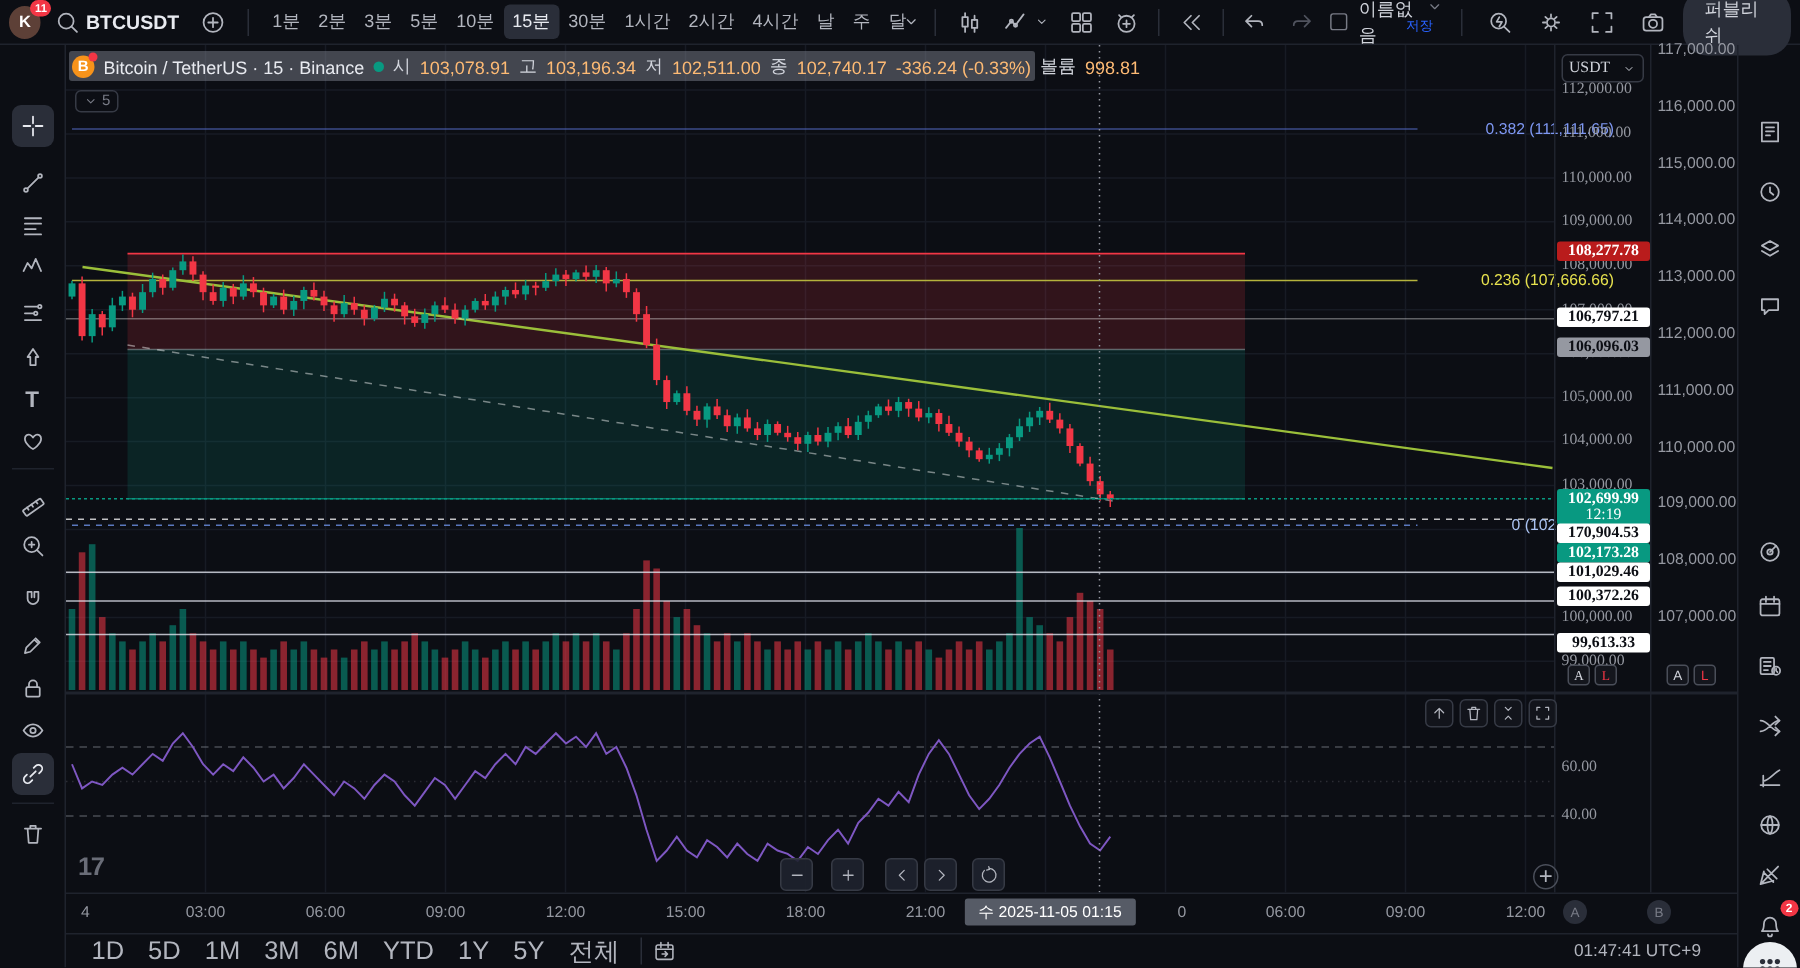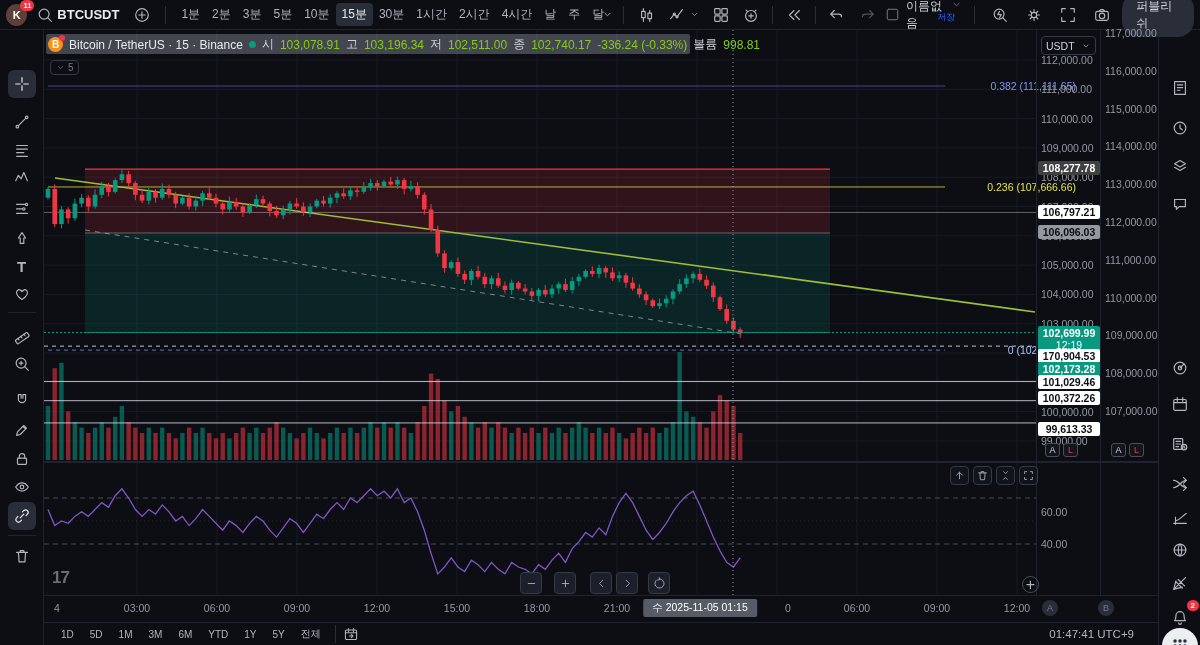--- a/index.html
+++ b/index.html
@@ -32,47 +32,47 @@
   .rail-btn.active { background:#2a2e39; color:#e8eaf0; }
   .rail-sep { position:absolute; left:8px; width:28px; height:1px; background:#1f232d; }
   .r-badge { position:absolute; top:-4px; right:-5px; background:#f23645; color:#fff; border-radius:8px;
     font-size:8px; font-weight:bold; padding:1px 3.5px; }
   #apps-circle { position:absolute; left:50%; transform:translateX(-50%); width:36px; height:36px;
     background:#eceff2; border-radius:50%; display:flex; align-items:center; justify-content:center; color:#2a2e39; }
 
   
   #chart { position:absolute; left:44px; top:30px; width:1114px; height:592px; }
   #chartsvg { position:absolute; left:0; top:0; }
-  #axis-inner { position:absolute; left:992px; top:0; width:64px; height:565px; border-left:1px solid #1f232d; }
+  #axis-inner { position:absolute; left:992px; top:0; width:64px; height:565px; border-left:1px solid #1f232d;font-family:Liberation Serif, serif; }
   #axis-outer { position:absolute; left:1056px; top:0; width:58px; height:565px; border-left:1px solid #1f232d; }
   .tick { position:absolute; left:4px; font-size:10.5px; color:#9598a1; white-space:nowrap; }
   .pbadge { position:absolute; left:1px; width:62px; text-align:center; font-size:10.5px; font-weight:bold;
     border-radius:2px; padding:1px 0; white-space:nowrap; }
-  .pbadge.red { background:#404040; color:#fff; }
+  .pbadge.red { background:#b91c1c; color:#fff; }
   .pbadge.white { background:#fff; color:#0c0e14; }
   .pbadge.gray { background:#9598a1; color:#0c0e14; }
   .pbadge.teal { background:#089981; color:#fff; }
   .al-row { position:absolute; display:flex; gap:3px; }
   .al-btn { width:15px; height:14px; border:1px solid #4a4e59; border-radius:3px; font-size:9px;
     display:flex; align-items:center; justify-content:center; color:#d1d4dc; background:#14161d; }
   .al-btn.log { color:#f23645; }
   #unit-dd { position:absolute; left:4px; top:6px; width:55px; height:19px; border:1px solid #363a45;
     border-radius:4px; display:flex; align-items:center; justify-content:space-between; padding:0 4px;
     font-size:10.5px; color:#d1d4dc; background:#0c0e14; }
   #pane-sep { position:absolute; left:0; top:431px; width:1114px; height:2px; background:#1f232d; }
 
   
   #legend { position:absolute; left:4px; top:6px; font-size:12px; display:flex; align-items:center; gap:6px;
     white-space:nowrap; z-index:5; }
   #legend-hl { position:absolute; left:2px; top:4px; width:644px; height:20px; background:rgba(135,140,150,0.45); border-radius:2px; }
   #btc-ico { position:relative; width:15px; height:15px; border-radius:50%; background:#f7931a; color:#fff;
     font-size:10px; font-weight:bold; display:flex; align-items:center; justify-content:center; }
   #btc-ico i { position:absolute; top:-2px; right:-2px; width:6px; height:6px; background:#f23645; border-radius:50%; }
   .lg-lbl { color:#d1d4dc; }
-  .lg-val { color:#84cc16; }
+  .lg-val { color:#fdba74; }
   #mkt-dot { width:7px; height:7px; border-radius:50%; background:#089981; }
   #collapse-box { position:absolute; left:6px; top:30px; border:1px solid #363a45; border-radius:4px;
     padding:0 4px; font-size:10px; color:#787b86; display:flex; align-items:center; gap:2px; height:15px; z-index:5; }
 
   
   .fib-lbl { position:absolute; width:148px; text-align:right; font-size:10.5px; white-space:nowrap; }
 
   
   .sq-btn { position:absolute; width:22px; height:22px; background:rgba(30,34,45,0.9); border:1px solid #363a45;
     border-radius:4px; display:flex; align-items:center; justify-content:center; color:#b2b5be; z-index:6; }
@@ -86,21 +86,21 @@
   #time-axis { position:absolute; left:0; top:565px; width:1114px; height:27px; border-top:1px solid #1f232d; }
   .t-tick { position:absolute; top:6px; transform:translateX(-50%); font-size:10.5px; color:#9598a1; }
   #cross-label { position:absolute; top:3px; transform:translateX(-50%); background:#565b66; color:#fff;
     font-size:10.5px; padding:2px 9px; border-radius:2px; white-space:nowrap; z-index:4; }
   .scale-marker { position:absolute; top:4px; width:16px; height:16px; border-radius:50%; background:#2a2e39;
     color:#787b86; font-size:9px; display:flex; align-items:center; justify-content:center; }
 
   
   #bottom-bar { position:absolute; left:44px; top:622px; width:1114px; height:23px; border-top:1px solid #1f232d;
     display:flex; align-items:center; padding:0 10px; gap:2px; }
-  .range-btn { font-size:10px; color:#b2b5be; padding:2px 7px; border-radius:4px; }
+  .range-btn { font-size:17px; color:#b2b5be; padding:2px 7px; border-radius:4px; }
   #clock { margin-left:auto; font-size:11.5px; color:#b2b5be; padding-right:14px; }
   svg.ic { display:block; }
 </style>
 </head>
 <body>
 
 <div id="app">
 
   <div id="topbar">
     <div id="avatar">

